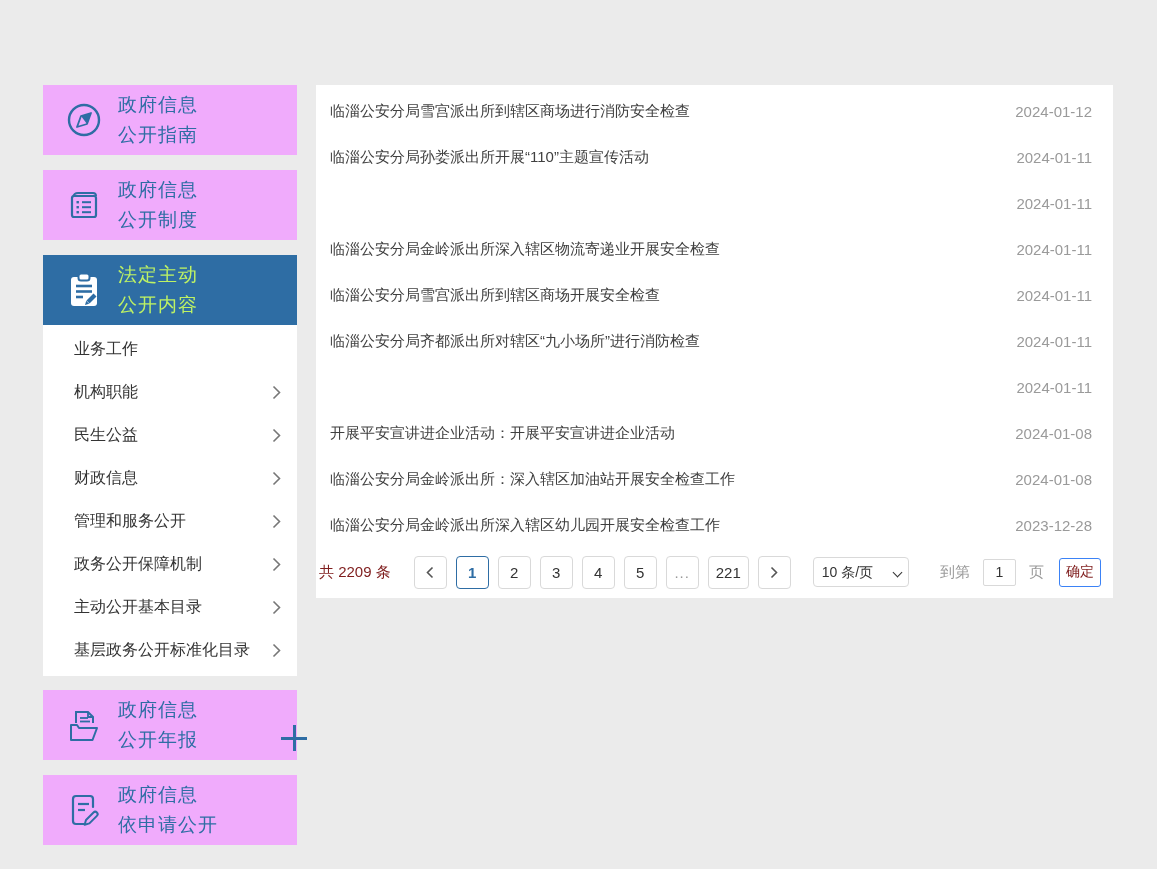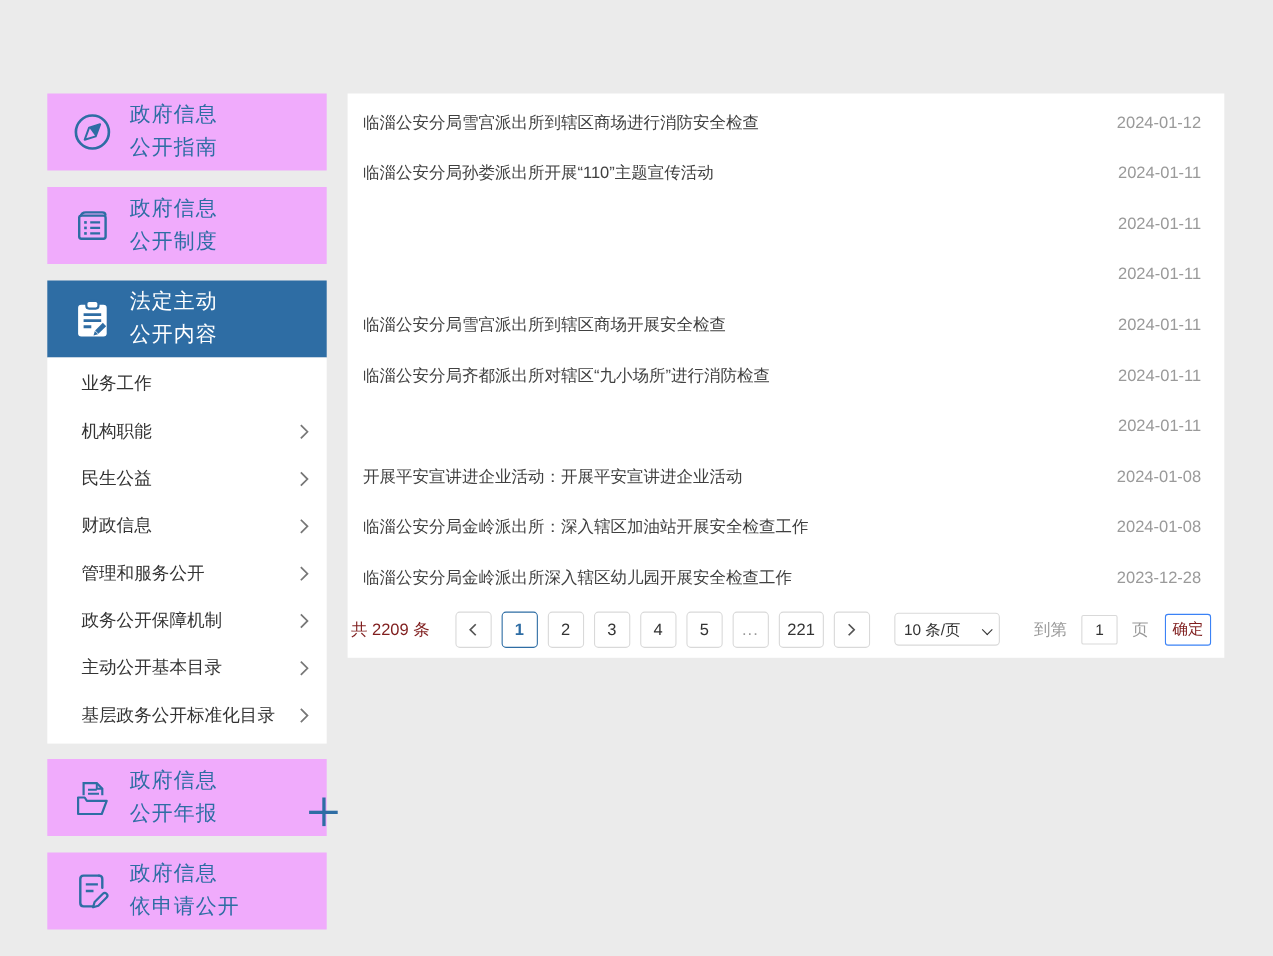--- a/index.html
+++ b/index.html
@@ -17,21 +17,21 @@
     background:#f0abfc; height:70px;
     display:flex; align-items:center;
     margin-bottom:15px;
   }
   .side-card .icon-wrap { width:40px; height:40px; margin-left:21px; flex:none; }
   .side-card .labels {
     margin-left:14px; font-size:19px; color:#2e6da4;
     line-height:30px; letter-spacing:1px; white-space:nowrap;
   }
   .side-card.active { background:#2e6da4; margin-bottom:0; }
-  .side-card.active .labels { color:#ffffff; }
+  .side-card.active .labels { color:#bef264; }
   .toggle { margin-left:auto; margin-right:16px; flex:none; }
   .minus-bar { width:22px; height:3px; background:#fff; }
   .plus-wrap { position:relative; width:26px; height:26px; }
   .plus-wrap::before, .plus-wrap::after {
     content:""; position:absolute; background:#2e6da4;
   }
   .plus-wrap::before { left:0; top:11.5px; width:26px; height:3px; }
   .plus-wrap::after  { left:11.5px; top:0; width:3px; height:26px; }
 
   .submenu {
@@ -276,20 +276,21 @@
       <span class="news-date">2024-01-12</span>
     </li>
     <li class="news-row">
       <span class="news-title">临淄公安分局孙娄派出所开展“110”主题宣传活动</span>
       <span class="news-date">2024-01-11</span>
     </li>
     <li class="news-row">
       <span class="news-date">2024-01-11</span>
     </li>
     <li class="news-row">
+      <span class="news-title">临淄公安分局金岭派出所深入辖区物流寄递业开展安全检查</span>
       <span class="news-date">2024-01-11</span>
     </li>
     <li class="news-row">
       <span class="news-title">临淄公安分局雪宫派出所到辖区商场开展安全检查</span>
       <span class="news-date">2024-01-11</span>
     </li>
     <li class="news-row">
       <span class="news-title">临淄公安分局齐都派出所对辖区“九小场所”进行消防检查</span>
       <span class="news-date">2024-01-11</span>
     </li>

